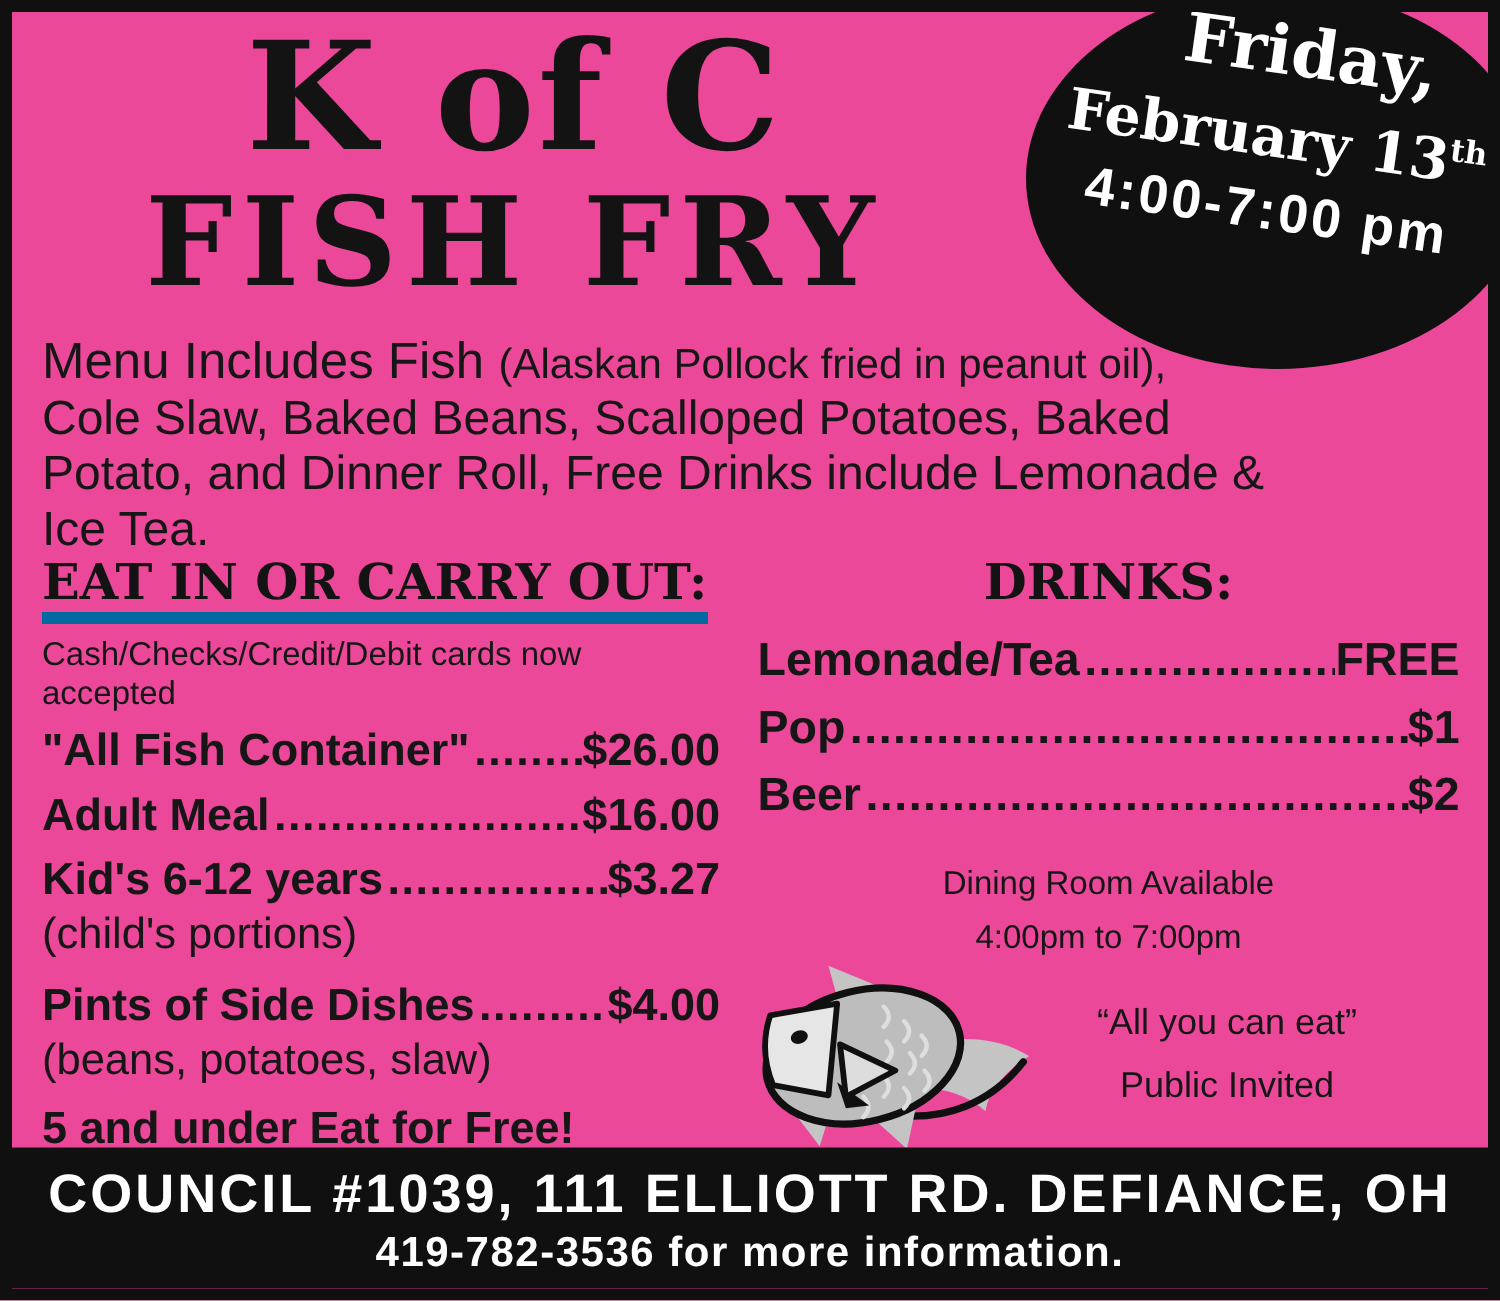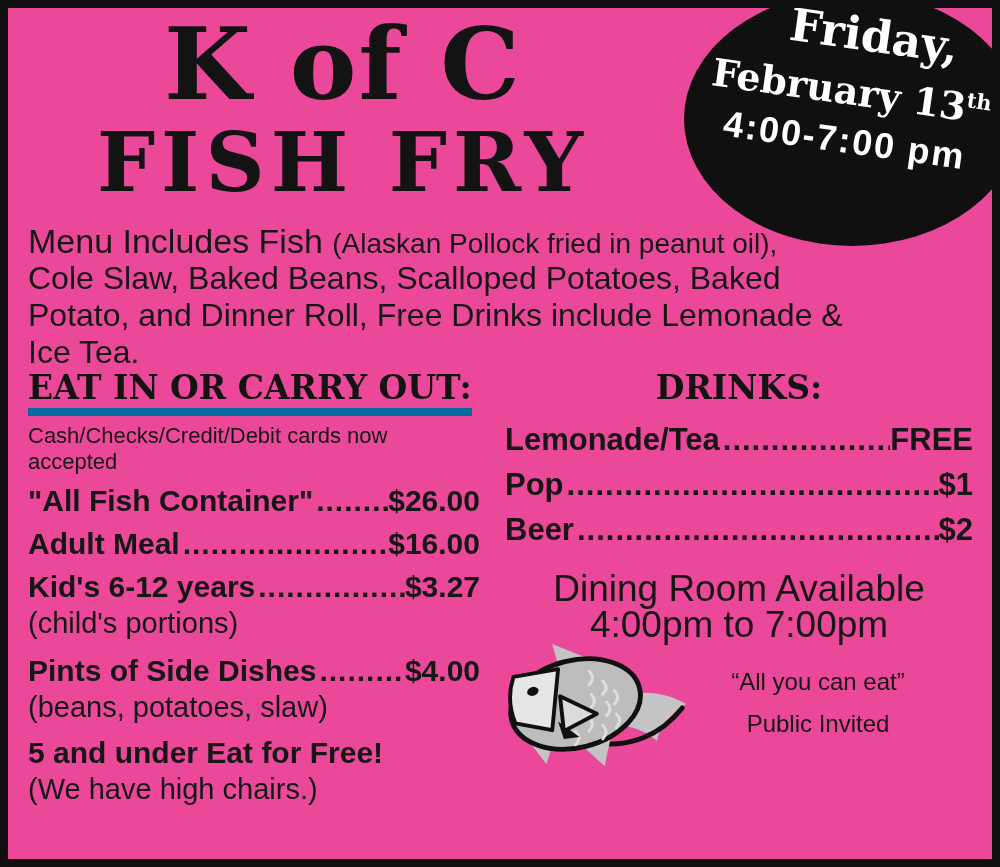--- a/index.html
+++ b/index.html
@@ -53,21 +53,21 @@
   .h-slab-center{display:block;text-align:center;border-bottom:none;}
   .h-slab-center span{display:inline-block;border-bottom:3px solid #ec4899;padding:0 4px 1px 4px;}
   .subnote{font-size:22px;line-height:26px;margin-top:7px;}
   .price-row{display:flex;align-items:baseline;font-weight:bold;font-size:30px;line-height:34px;margin-top:9px;}
   .right-col .price-row{font-size:31px;margin-top:11px;}
   .price-row .lbl{white-space:nowrap;}
   .price-row .leader{flex:1;overflow:hidden;white-space:nowrap;padding:0 3px;letter-spacing:1px;}
   .price-row .price{white-space:nowrap;}
   .note-line{font-size:29px;line-height:33px;margin-top:3px;}
   .bold-line{font-weight:bold;font-size:30px;line-height:34px;margin-top:12px;}
-  .dining{margin-top:24px;text-align:center;font-size:37px;line-height:36px;}
+  .dining{margin-top:24px;text-align:center;font-size:22px;line-height:36px;}
   
   .fish-wrap{position:absolute;left:487px;top:632px;width:196px;height:128px;}
   .invite{position:absolute;left:645px;top:653px;width:330px;text-align:center;font-size:24px;line-height:42px;}
   
   .footer{
     position:absolute;left:0;bottom:0;width:100%;height:94px;
     background:#101010;color:#ffffff;text-align:center;
   }
   .footer-line1{font-weight:bold;font-size:36px;line-height:40px;letter-spacing:2px;margin-top:11px;}
   .footer-line2{font-weight:bold;font-size:28px;line-height:32px;letter-spacing:1px;margin-top:3px;}
@@ -185,14 +185,18 @@
       <path d="M64 84 L86 100 L70 102 Z" fill="#101010"></path>
       <path d="M66 58 L104 76 L70 94 Z" fill="#dcdcdc" stroke="#101010" stroke-width="4" stroke-linejoin="round"></path>
     </svg>
   </div>
 
   <div class="invite">
     <div>“All you can eat”</div>
     <div>Public Invited</div>
   </div>
 
+  <div class="footer">
+    <div class="footer-line1">COUNCIL #1039, 111 ELLIOTT RD. DEFIANCE, OH</div>
+    <div class="footer-line2">419-782-3536 for more information.</div>
+  </div>
 
 </div>
 
 </body></html>

